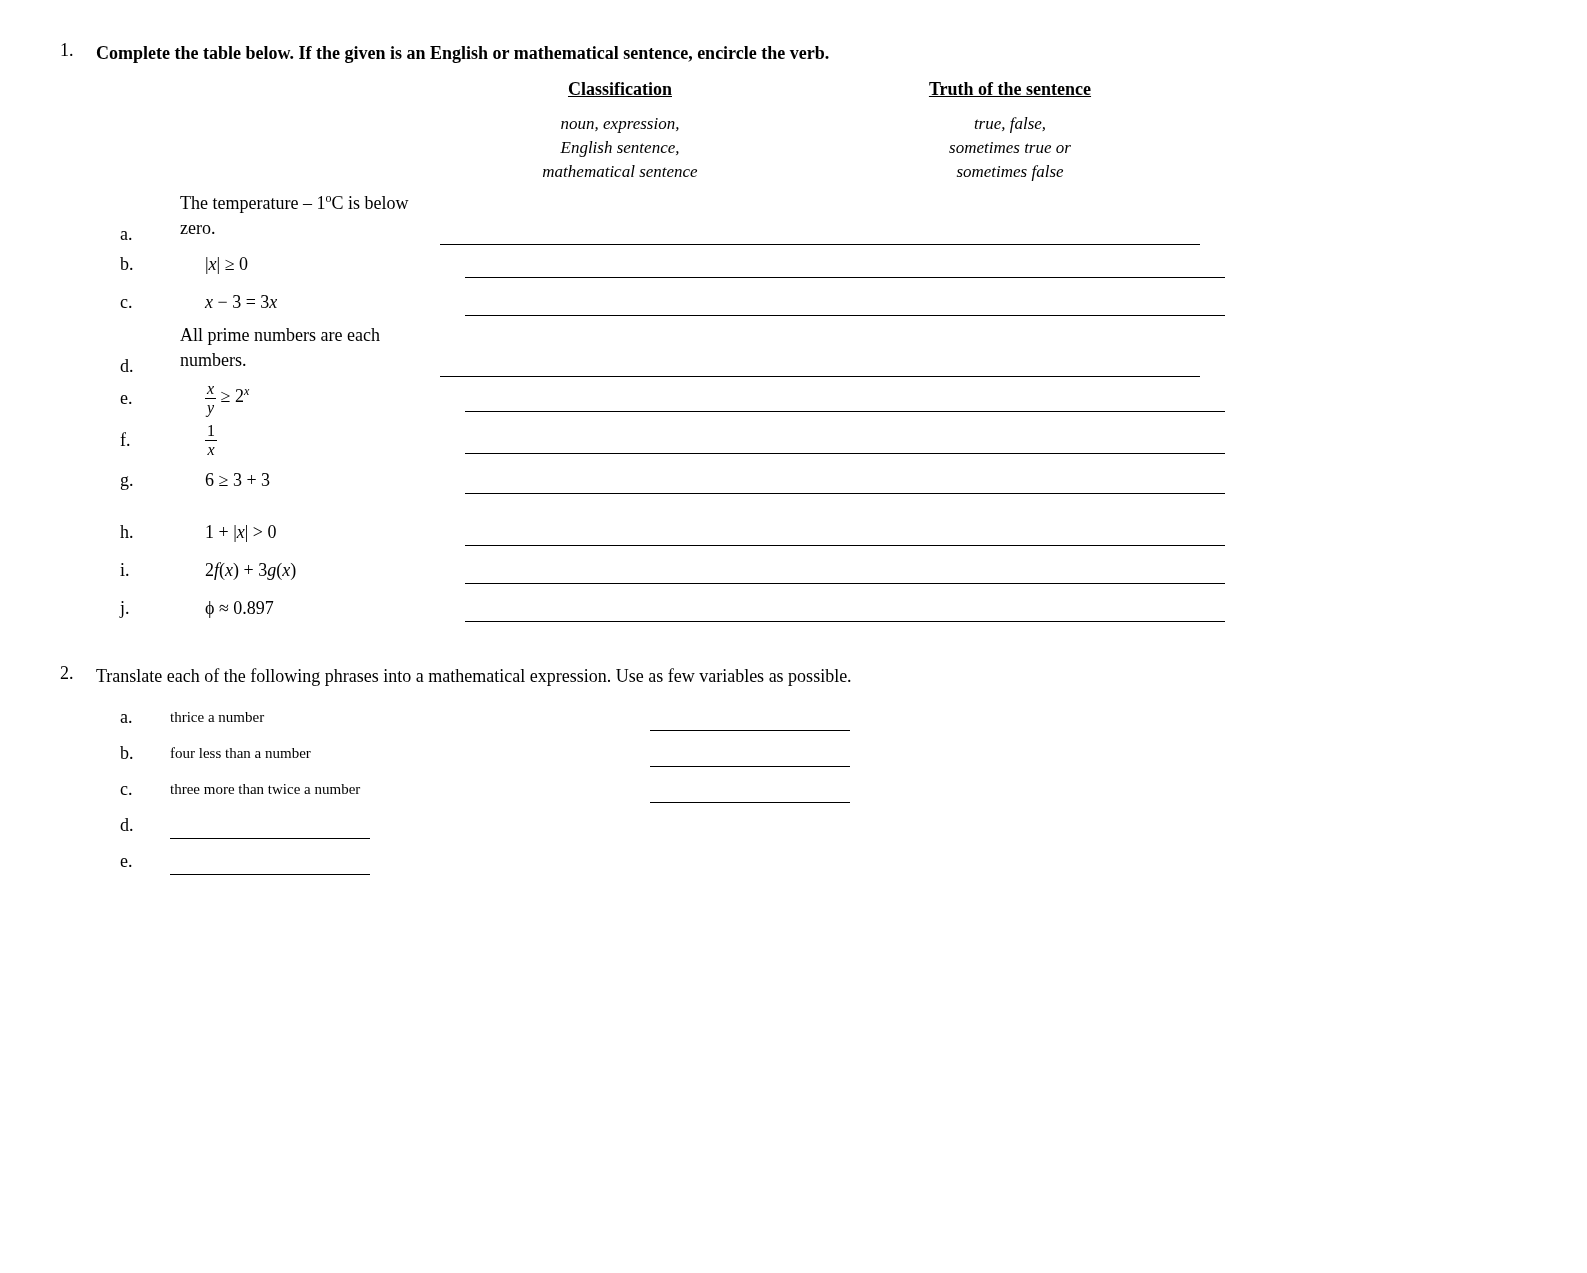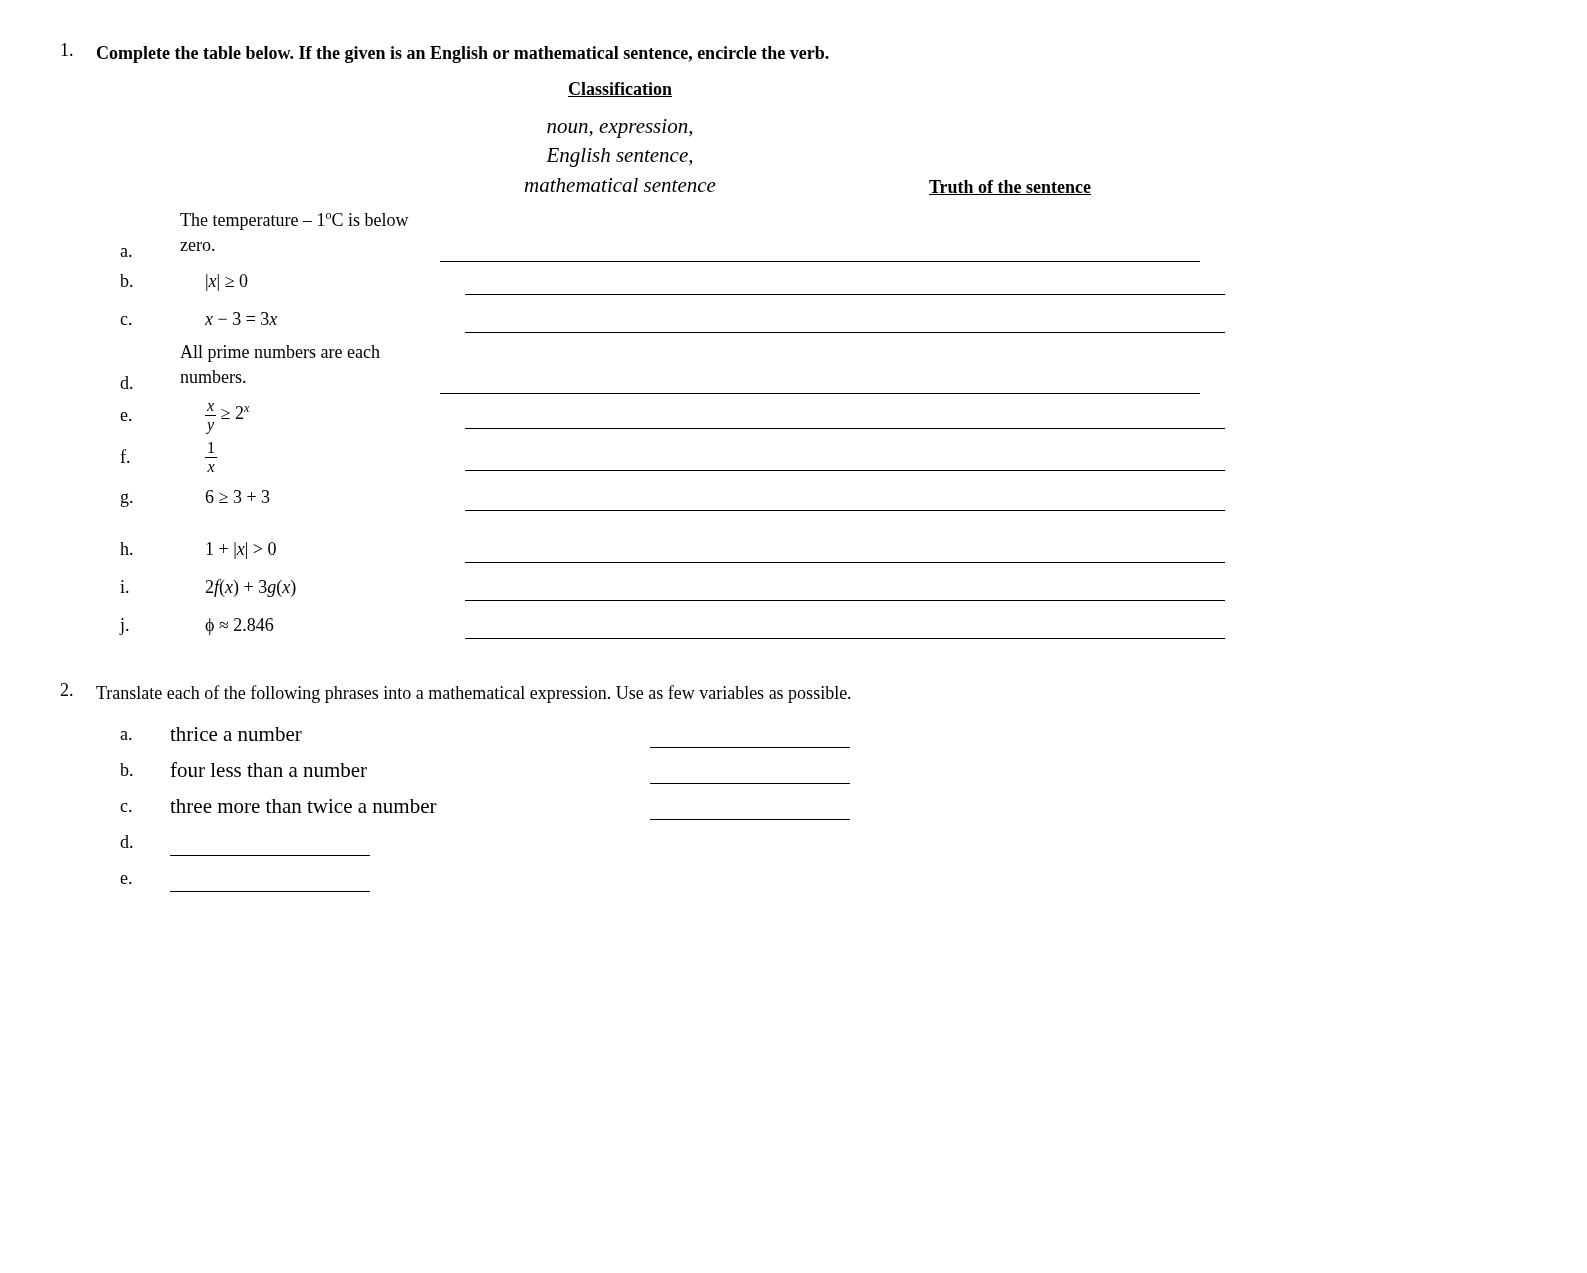--- a/index.html
+++ b/index.html
@@ -36,21 +36,21 @@
     .col-header-title {
       font-weight: bold;
       text-decoration: underline;
       font-size: 18px;
       display: block;
       margin-bottom: 2px;
     }
 
     .col-header-sub {
       font-style: italic;
-      font-size: 21px;
+      font-size: 17px;
       line-height: 1.4;
       display: block;
       margin-top: 12px;
     }
 
     .item-row {
       display: flex;
       align-items: center;
       margin-bottom: 0;
       min-height: 38px;
@@ -131,21 +131,21 @@
       min-height: 34px;
     }
 
     .q2-label {
       width: 50px;
       font-size: 18px;
     }
 
     .q2-content {
       width: 480px;
-      font-size: 21px;
+      font-size: 15px;
     }
 
     .q2-answer-line {
       width: 200px;
       border-bottom: 1.5px solid #000;
       height: 28px;
     }
 
     .q1-header-row {
       display: flex;
@@ -179,20 +179,23 @@
   <div class="q1-header-row">
     <div class="q1-label-space"></div>
     <div class="col-classification">
       <span class="col-header-title">Classification</span>
       <span class="col-header-sub">
         <em>noun, expression,<br>English sentence,<br>mathematical sentence</em>
       </span>
     </div>
     <div class="col-truth">
       <span class="col-header-title">Truth of the sentence</span>
+      <span class="col-header-sub">
+        <em>true, false,<br>sometimes true or<br>sometimes false</em>
+      </span>
     </div>
   </div>
 
   <div class="q1-items">
 
     <div class="item-row-multi" style="min-height:56px; align-items:flex-end;">
       <span class="item-label">a.</span>
       <span class="item-content-multi">The temperature – 1<sup>o</sup>C is below zero.</span>
       <div class="answer-line-classification"></div>
       <div class="answer-line-truth"></div>
@@ -262,21 +265,21 @@
 
     <div class="item-row">
       <span class="item-label">i.</span>
       <span class="item-content">2<em>f</em>(<em>x</em>) + 3<em>g</em>(<em>x</em>)</span>
       <div class="answer-line-classification"></div>
       <div class="answer-line-truth"></div>
     </div>
 
     <div class="item-row">
       <span class="item-label">j.</span>
-      <span class="item-content">ϕ ≈ 2.846</span>
+      <span class="item-content">ϕ ≈ 0.897</span>
       <div class="answer-line-classification"></div>
       <div class="answer-line-truth"></div>
     </div>
 
   </div>
 </div>
 
 <div class="question-block" style="margin-top:32px;">
   <div style="display:flex; gap:8px; margin-bottom:10px;">
     <span style="white-space:nowrap; min-width:28px;">2.</span>

